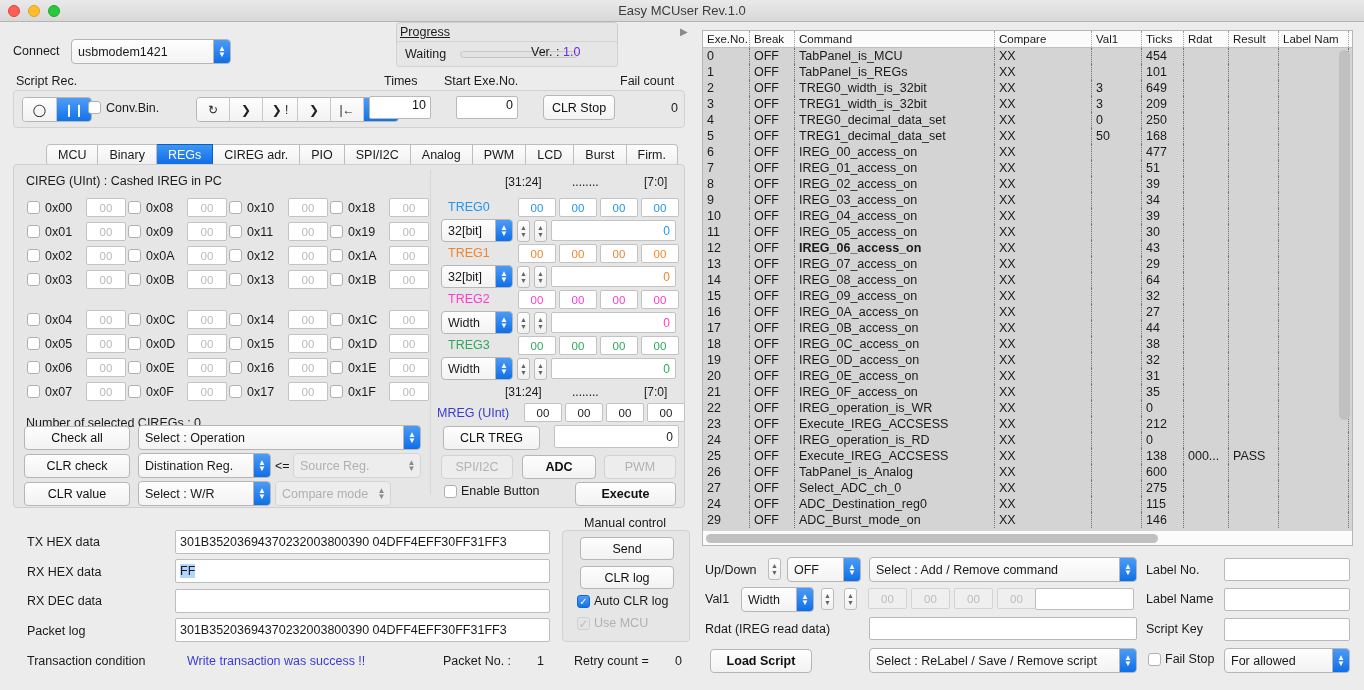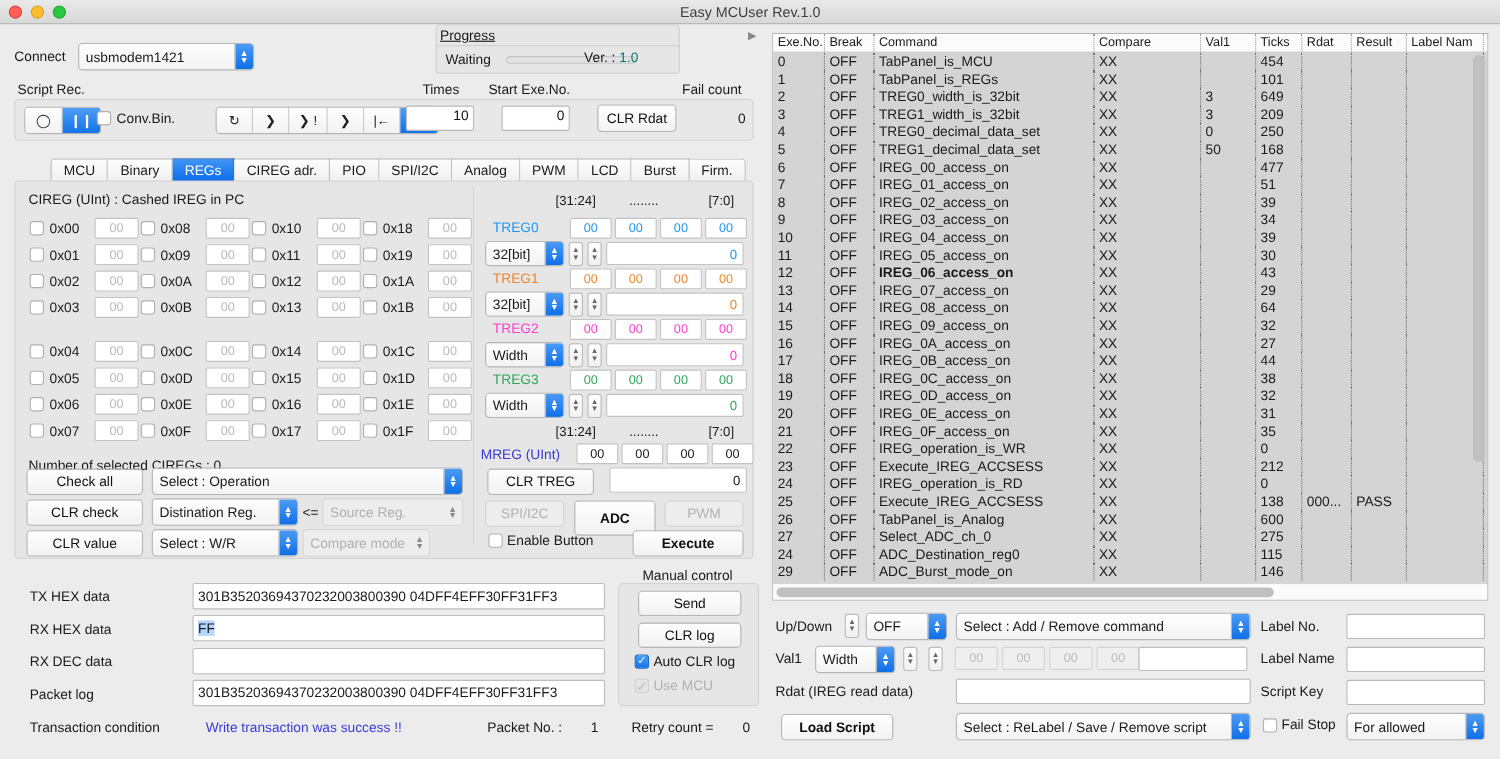--- a/index.html
+++ b/index.html
@@ -132,21 +132,21 @@
     position: absolute; left: 396px; top: 41px; width: 222px; height: 26px;
     background: #e6e6e6; border: 1px solid #d3d3d3; border-radius: 3px;
     display: flex; align-items: center;
   }
   #progress-status { margin-left: 8px; font-size: 12.5px; }
   #progress-bar {
     margin-left: 14px; width: 118px; height: 7px;
     background: #e2e2e2; border: 1px solid #c6c6c6; border-radius: 4px;
   }
   #version-label { position: absolute; left: 531px; top: 45px; font-size: 12.5px; }
-  #version-value { color: #0f766e; }
+  #version-value { color: #6d28d9; }
 
   
   #scriptrec-label { position: absolute; left: 16px; top: 74px; }
   #times-label { position: absolute; left: 384px; top: 74px; }
   #startexe-label { position: absolute; left: 444px; top: 74px; }
   #failcount-label { position: absolute; left: 620px; top: 74px; }
 
   #scriptrec-box {
     position: absolute; left: 13px; top: 90px; width: 672px; height: 38px;
     background: #e8e8e8; border: 1px solid #d2d2d2; border-radius: 4px;
@@ -233,21 +233,21 @@
   #op-combo { position: absolute; left: 138px; top: 425px; width: 283px; height: 25px; }
   #dest-combo { position: absolute; left: 138px; top: 453px; width: 133px; height: 25px; }
   #lte-label { position: absolute; left: 275px; top: 459px; font-size: 12.5px; }
   #src-combo { position: absolute; left: 293px; top: 453px; width: 128px; height: 25px; }
   #wr-combo { position: absolute; left: 138px; top: 481px; width: 133px; height: 25px; }
   #cmp-combo { position: absolute; left: 275px; top: 481px; width: 116px; height: 25px; }
 
   #clrtreg-btn { position: absolute; left: 443px; top: 426px; width: 97px; height: 24px; }
   #mreg-wide { position: absolute; left: 554px; top: 425px; width: 125px; height: 23px; }
   #spi-btn { position: absolute; left: 441px; top: 455px; width: 72px; height: 24px; }
-  #adc-btn { position: absolute; left: 522px; top: 455px; width: 74px; height: 32px; }
+  #adc-btn { position: absolute; left: 522px; top: 455px; width: 74px; height: 24px; }
   #pwm-btn { position: absolute; left: 604px; top: 455px; width: 72px; height: 24px; }
   #enablebtn-cb { position: absolute; left: 444px; top: 485px; }
   #enablebtn-label { position: absolute; left: 461px; top: 484px; }
   #execute-btn { position: absolute; left: 575px; top: 482px; width: 101px; height: 24px; }
 
   
   .datalabel { position: absolute; font-size: 12.5px; }
   .dataline {
     position: absolute; left: 175px; width: 375px; height: 24px;
     background: #fff; border: 1px solid #bdbdbd; border-radius: 2px;
@@ -394,21 +394,21 @@
       <div class="seg" style="width:35px">❯ !</div>
       <div class="seg" style="width:33px">❯</div>
       <div class="seg" style="width:33px">|←</div>
       <div class="seg on" style="width:34px">❙❙</div>
     </div>
   </div>
   <div class="cb" id="convbin-cb"></div>
   <div class="lbl" id="convbin-label">Conv.Bin.</div>
   <div class="txtin" id="times-input">10</div>
   <div class="txtin" id="startexe-input">0</div>
-  <div class="btn" id="clrfail-btn">CLR Rdat</div>
+  <div class="btn" id="clrfail-btn">CLR Stop</div>
   <div class="lbl" id="failcount-value">0</div>
 
   <div id="tabbar">
       <div class="tab">MCU</div>
       <div class="tab">Binary</div>
       <div class="tab active">REGs</div>
       <div class="tab">CIREG adr.</div>
       <div class="tab">PIO</div>
       <div class="tab">SPI/I2C</div>
       <div class="tab">Analog</div>

